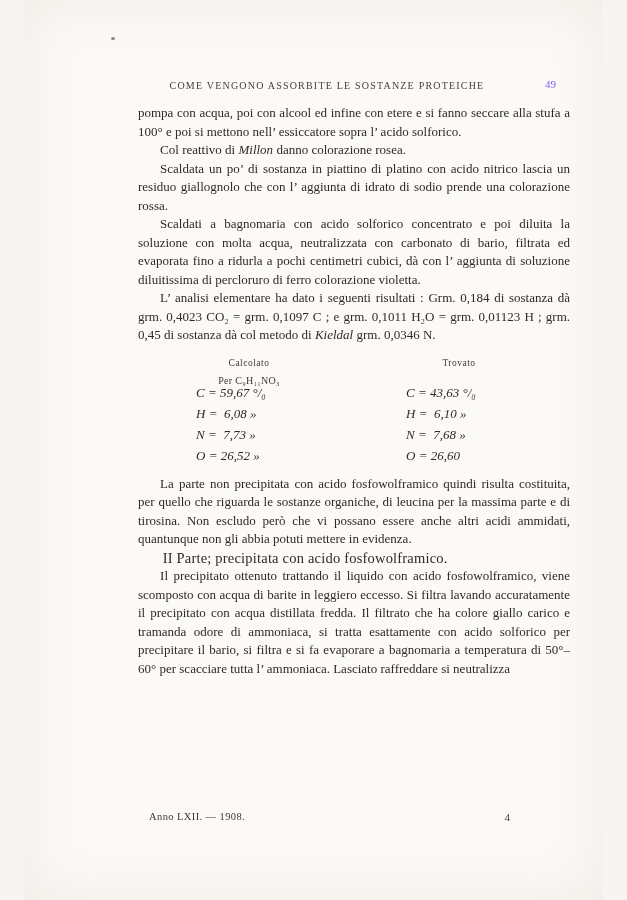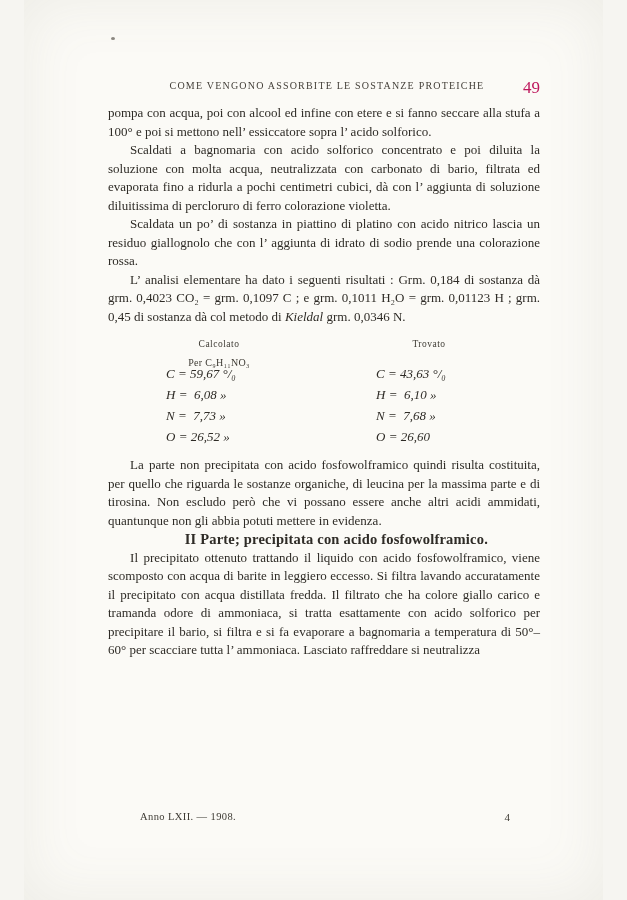--- a/index.html
+++ b/index.html
@@ -38,29 +38,29 @@
   .running-title {
     display: block;
     text-align: center;
     font-size: 10px;
     letter-spacing: 1.2px;
     color: #433f38;
     padding-right: 26px;
   }
   .page-number {
     position: absolute;
-    right: 16px;
+    right: 0;
     top: -2px;
-    font-size: 17px;
-    color: #be185d;
+    font-size: 11px;
+    color: #8b5cf6;
   }
   .text-block {
     position: absolute;
     top: 104px;
-    left: 84px;
+    left: 114px;
     width: 432px;
     font-size: 13px;
     line-height: 18.5px;
     text-align: justify;
   }
   p.para {
     margin: 0;
     text-indent: 1.7em;
   }
   p.para.no-indent { text-indent: 0; }
@@ -83,36 +83,36 @@
   .head-sub  { font-size: 10px; letter-spacing: .3px; }
   .trow {
     white-space: pre;
     font-size: 13px;
     line-height: 21px;
     padding-left: 8px;
     font-style: italic;
   }
   .section-heading {
     margin: 15px 0 9px 0;
-    text-align: center;
+    text-align: left;
     text-indent: 0;
-    font-weight: bold;
+    font-weight: normal;
     font-size: 14.5px;
     letter-spacing: .2px;
   }
   .footer {
     position: absolute;
     left: 100px;
     bottom: 74px;
     width: 432px;
     height: 15px;
   }
   .footer-left {
     position: absolute;
-    left: 16px;
+    left: 25px;
     font-size: 10.5px;
     color: #3d3a33;
     letter-spacing: .4px;
   }
   .footer-right {
     position: absolute;
     right: 46px;
     font-size: 11px;
     color: #3d3a33;
   }
@@ -127,24 +127,25 @@
   <div class="header">
     <span class="running-title">COME VENGONO ASSORBITE LE SOSTANZE PROTEICHE</span>
     <span class="page-number">49</span>
   </div>
 
   <div class="text-block">
 
     <p class="para no-indent">pompa con acqua, poi con alcool ed infine con etere e si fanno seccare alla stufa a 100° e poi si mettono nell’ essiccatore sopra l’ acido solforico.</p>
 
 
+    <p class="para"><span>Col reattivo di </span><em>Millon</em><span> danno colorazione rosea.</span></p>
+
+    <p class="para">Scaldata un po’ di sostanza in piattino di platino con acido nitrico lascia un residuo giallognolo che con l’ aggiunta di idrato di sodio prende una colorazione rossa.</p>
 
     <p class="para">Scaldati a bagnomaria con acido solforico concentrato e poi diluita la soluzione con molta acqua, neutralizzata con carbonato di bario, filtrata ed evaporata fino a ridurla a pochi centimetri cubici, dà con l’ aggiunta di soluzione diluitissima di percloruro di ferro colorazione violetta.</p>
-
-    <p class="para">Scaldata un po’ di sostanza in piattino di platino con acido nitrico lascia un residuo giallognolo che con l’ aggiunta di idrato di sodio prende una colorazione rossa.</p>
 
     <p class="para"><span>L’ analisi elementare ha dato i seguenti risultati : Grm. 0,184 di sostanza dà grm. 0,4023 CO₂ = grm. 0,1097 C ; e grm. 0,1011 H₂O = grm. 0,01123 H ; grm. 0,45 di sostanza dà col metodo di </span><em>Kieldal</em><span> grm. 0,0346 N.</span></p>
 
     <div class="analysis">
       <div class="col">
         <div class="col-head">
           <div class="head-line">Calcolato</div>
           <div class="head-sub">Per C₉H₁₁NO₃</div>
         </div>
         <div class="trow">C = 59,67 °/₀</div>

